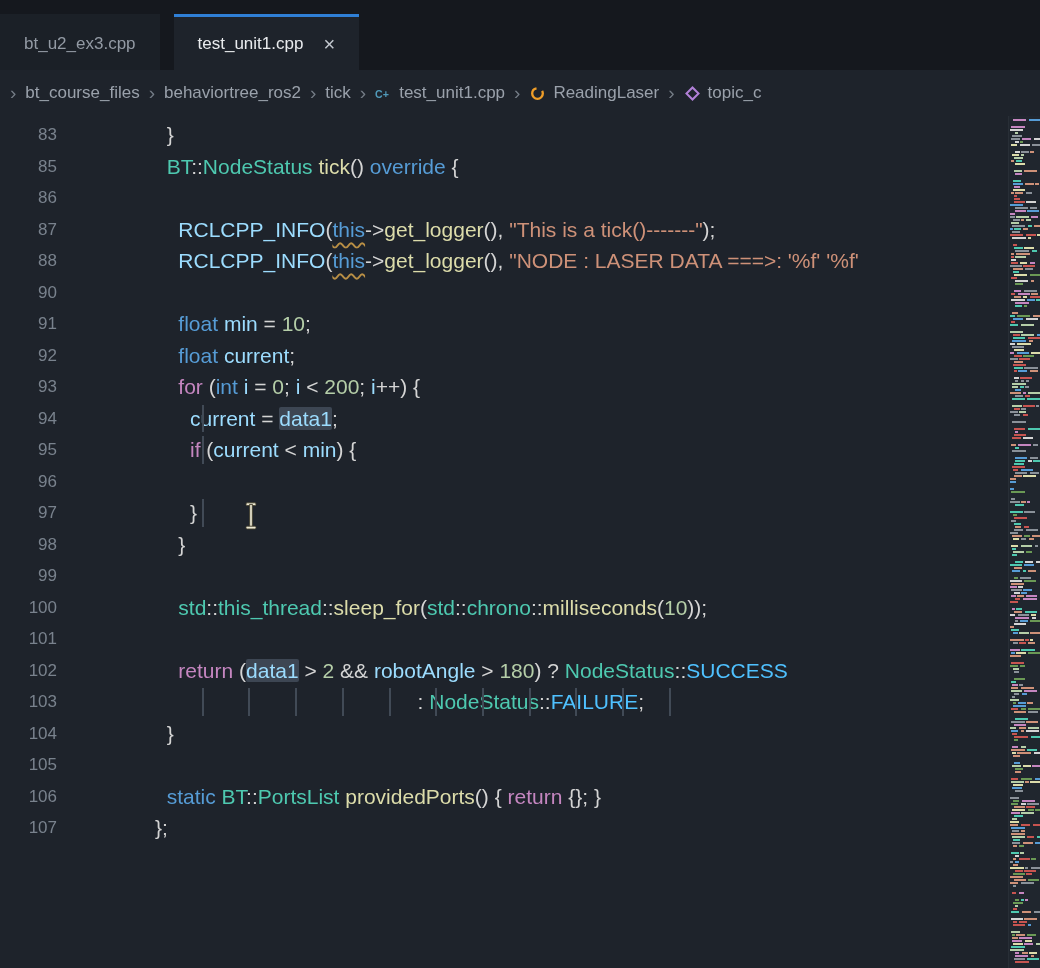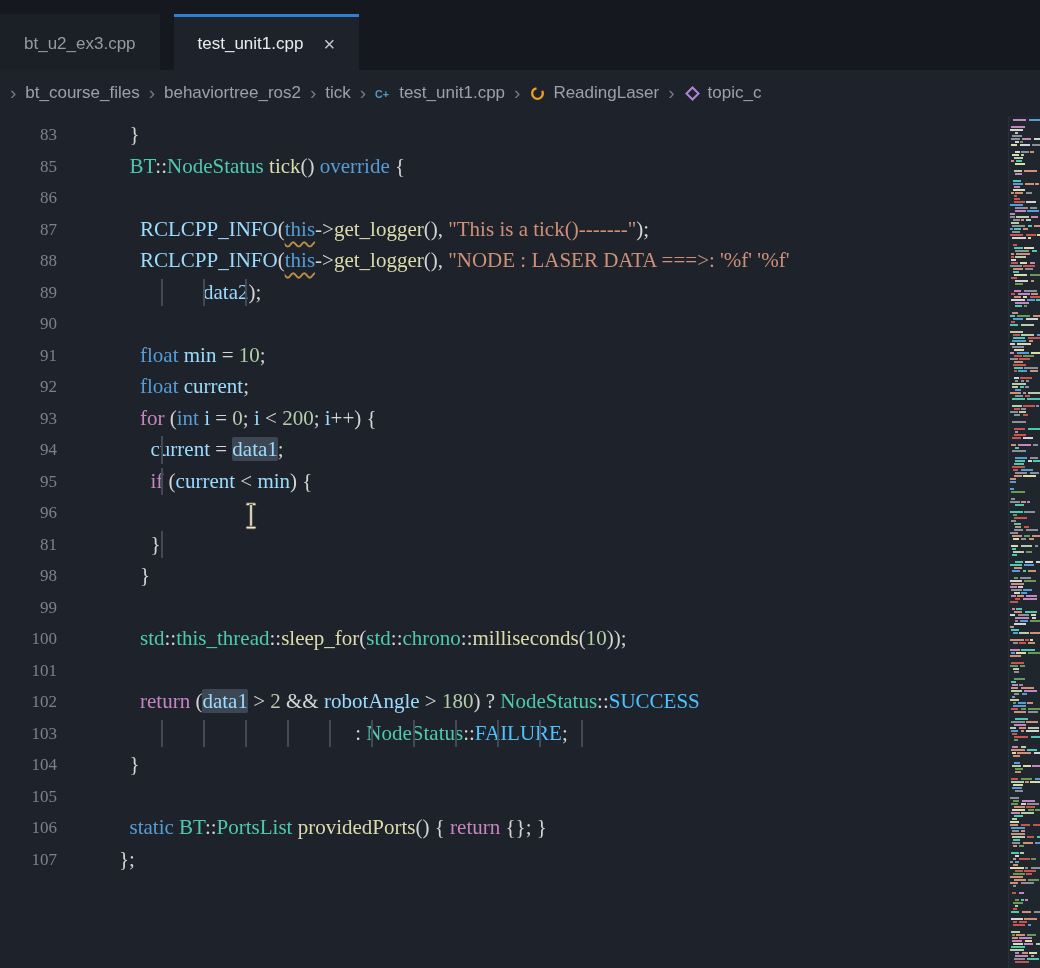--- a/index.html
+++ b/index.html
@@ -20,21 +20,21 @@
                 color:#9aa1ab; font-size:17px; background:#1e232b; flex-shrink:0;
                 white-space:nowrap; overflow:hidden; }
   .crumb-sep { color:#747c86; font-size:19px; line-height:1; transform:translateY(-1px); }
   .crumb { display:flex; align-items:center; gap:7px; cursor:pointer; }
   .crumb-icon svg { display:block; }
 
   
   .editor { flex:1; display:flex; overflow:hidden; position:relative; }
   .code-scroll { flex:1; overflow:hidden; padding-top:3px; }
   .line { display:flex; height:31.5px; line-height:31.5px;
-          font-family:Liberation Serif, serif; font-size:21px; white-space:pre; }
+          font-family:Liberation Sans, sans-serif; font-size:21px; white-space:pre;gap:36px; }
   .lnum { width:57px; text-align:right; color:#79828d; font-size:17px; flex-shrink:0; }
   .lbody { margin-left:62px; position:relative; }
   .guide { position:absolute; top:2px; bottom:2px; width:2px; background:#414a56; }
   .tok-hl { background:#3d4653; border-radius:2px; }
   .tok-sq { text-decoration:underline wavy #b98f45; text-decoration-thickness:1.5px; text-underline-offset:5px; }
 
   
   .minimap { width:32px; flex-shrink:0; background:#20262e; border-left:1px solid rgba(255,255,255,0.04); overflow:hidden; }
 
   
@@ -97,29 +97,28 @@
       </span>
     </div>
 
   <div class="editor">
     <div class="code-scroll" id="code-lines">
         <div class="line"><span class="lnum">83</span><span class="lbody"><span style="color: rgb(212, 212, 212);">  }</span></span></div>
         <div class="line"><span class="lnum">85</span><span class="lbody"><span style="color: rgb(212, 212, 212);">  </span><span style="color: rgb(78, 201, 176);">BT</span><span style="color: rgb(212, 212, 212);">::</span><span style="color: rgb(78, 201, 176);">NodeStatus</span><span style="color: rgb(212, 212, 212);"> </span><span style="color: rgb(220, 220, 170);">tick</span><span style="color: rgb(212, 212, 212);">() </span><span style="color: rgb(86, 156, 214);">override</span><span style="color: rgb(212, 212, 212);"> {</span></span></div>
         <div class="line"><span class="lnum">86</span><span class="lbody"></span></div>
         <div class="line"><span class="lnum">87</span><span class="lbody"><span style="color: rgb(212, 212, 212);">    </span><span style="color: rgb(156, 220, 254);">RCLCPP_INFO</span><span style="color: rgb(212, 212, 212);">(</span><span class="tok-sq" style="color: rgb(86, 156, 214);">this</span><span style="color: rgb(212, 212, 212);">-&gt;</span><span style="color: rgb(220, 220, 170);">get_logger</span><span style="color: rgb(212, 212, 212);">(), </span><span style="color: rgb(206, 145, 120);">"This is a tick()-------"</span><span style="color: rgb(212, 212, 212);">);</span></span></div>
         <div class="line"><span class="lnum">88</span><span class="lbody"><span style="color: rgb(212, 212, 212);">    </span><span style="color: rgb(156, 220, 254);">RCLCPP_INFO</span><span style="color: rgb(212, 212, 212);">(</span><span class="tok-sq" style="color: rgb(86, 156, 214);">this</span><span style="color: rgb(212, 212, 212);">-&gt;</span><span style="color: rgb(220, 220, 170);">get_logger</span><span style="color: rgb(212, 212, 212);">(), </span><span style="color: rgb(206, 145, 120);">"NODE : LASER DATA ===&gt;: '%f' '%f'</span></span></div>
-        <div class="line"><span class="lnum">89</span><span class="lbody"><span class="guide" style="left: 4ch;"></span><span class="guide" style="left: 8ch;"></span><span class="guide" style="left: 12ch;"></span><span style="color: rgb(212, 212, 212);">                </span><span style="color: rgb(156, 220, 254);">data2</span><span style="color: rgb(212, 212, 212);">);</span></span></div>
         <div class="line"><span class="lnum">90</span><span class="lbody"></span></div>
         <div class="line"><span class="lnum">91</span><span class="lbody"><span style="color: rgb(212, 212, 212);">    </span><span style="color: rgb(86, 156, 214);">float</span><span style="color: rgb(212, 212, 212);"> </span><span style="color: rgb(156, 220, 254);">min</span><span style="color: rgb(212, 212, 212);"> = </span><span style="color: rgb(181, 206, 168);">10</span><span style="color: rgb(212, 212, 212);">;</span></span></div>
         <div class="line"><span class="lnum">92</span><span class="lbody"><span style="color: rgb(212, 212, 212);">    </span><span style="color: rgb(86, 156, 214);">float</span><span style="color: rgb(212, 212, 212);"> </span><span style="color: rgb(156, 220, 254);">current</span><span style="color: rgb(212, 212, 212);">;</span></span></div>
         <div class="line"><span class="lnum">93</span><span class="lbody"><span style="color: rgb(212, 212, 212);">    </span><span style="color: rgb(197, 134, 192);">for</span><span style="color: rgb(212, 212, 212);"> (</span><span style="color: rgb(86, 156, 214);">int</span><span style="color: rgb(212, 212, 212);"> </span><span style="color: rgb(156, 220, 254);">i</span><span style="color: rgb(212, 212, 212);"> = </span><span style="color: rgb(181, 206, 168);">0</span><span style="color: rgb(212, 212, 212);">; </span><span style="color: rgb(156, 220, 254);">i</span><span style="color: rgb(212, 212, 212);"> &lt; </span><span style="color: rgb(181, 206, 168);">200</span><span style="color: rgb(212, 212, 212);">; </span><span style="color: rgb(156, 220, 254);">i</span><span style="color: rgb(212, 212, 212);">++) {</span></span></div>
         <div class="line"><span class="lnum">94</span><span class="lbody"><span class="guide" style="left: 4ch;"></span><span style="color: rgb(212, 212, 212);">      </span><span style="color: rgb(156, 220, 254);">current</span><span style="color: rgb(212, 212, 212);"> = </span><span class="tok-hl" style="color: rgb(156, 220, 254);">data1</span><span style="color: rgb(212, 212, 212);">;</span></span></div>
         <div class="line"><span class="lnum">95</span><span class="lbody"><span class="guide" style="left: 4ch;"></span><span style="color: rgb(212, 212, 212);">      </span><span style="color: rgb(197, 134, 192);">if</span><span style="color: rgb(212, 212, 212);"> (</span><span style="color: rgb(156, 220, 254);">current</span><span style="color: rgb(212, 212, 212);"> &lt; </span><span style="color: rgb(156, 220, 254);">min</span><span style="color: rgb(212, 212, 212);">) {</span></span></div>
         <div class="line"><span class="lnum">96</span></div>
-        <div class="line"><span class="lnum">81</span><span class="lbody"><span class="guide" style="left: 4ch;"></span><span style="color: rgb(212, 212, 212);">      }</span></span></div>
+        <div class="line"><span class="lnum">97</span><span class="lbody"><span class="guide" style="left: 4ch;"></span><span style="color: rgb(212, 212, 212);">      }</span></span></div>
         <div class="line"><span class="lnum">98</span><span class="lbody"><span style="color: rgb(212, 212, 212);">    }</span></span></div>
         <div class="line"><span class="lnum">99</span><span class="lbody"></span></div>
         <div class="line"><span class="lnum">100</span><span class="lbody"><span style="color: rgb(212, 212, 212);">    </span><span style="color: rgb(78, 201, 176);">std</span><span style="color: rgb(212, 212, 212);">::</span><span style="color: rgb(78, 201, 176);">this_thread</span><span style="color: rgb(212, 212, 212);">::</span><span style="color: rgb(220, 220, 170);">sleep_for</span><span style="color: rgb(212, 212, 212);">(</span><span style="color: rgb(78, 201, 176);">std</span><span style="color: rgb(212, 212, 212);">::</span><span style="color: rgb(78, 201, 176);">chrono</span><span style="color: rgb(212, 212, 212);">::</span><span style="color: rgb(220, 220, 170);">milliseconds</span><span style="color: rgb(212, 212, 212);">(</span><span style="color: rgb(181, 206, 168);">10</span><span style="color: rgb(212, 212, 212);">));</span></span></div>
         <div class="line"><span class="lnum">101</span><span class="lbody"></span></div>
         <div class="line"><span class="lnum">102</span><span class="lbody"><span style="color: rgb(212, 212, 212);">    </span><span style="color: rgb(197, 134, 192);">return</span><span style="color: rgb(212, 212, 212);"> (</span><span class="tok-hl" style="color: rgb(156, 220, 254);">data1</span><span style="color: rgb(212, 212, 212);"> &gt; </span><span style="color: rgb(181, 206, 168);">2</span><span style="color: rgb(212, 212, 212);"> &amp;&amp; </span><span style="color: rgb(156, 220, 254);">robotAngle</span><span style="color: rgb(212, 212, 212);"> &gt; </span><span style="color: rgb(181, 206, 168);">180</span><span style="color: rgb(212, 212, 212);">) ? </span><span style="color: rgb(78, 201, 176);">NodeStatus</span><span style="color: rgb(212, 212, 212);">::</span><span style="color: rgb(79, 193, 255);">SUCCESS</span></span></div>
         <div class="line"><span class="lnum">103</span><span class="lbody"><span class="guide" style="left: 4ch;"></span><span class="guide" style="left: 8ch;"></span><span class="guide" style="left: 12ch;"></span><span class="guide" style="left: 16ch;"></span><span class="guide" style="left: 20ch;"></span><span class="guide" style="left: 24ch;"></span><span class="guide" style="left: 28ch;"></span><span class="guide" style="left: 32ch;"></span><span class="guide" style="left: 36ch;"></span><span class="guide" style="left: 40ch;"></span><span class="guide" style="left: 44ch;"></span><span style="color: rgb(212, 212, 212);">                                             </span><span style="color: rgb(212, 212, 212);">: </span><span style="color: rgb(78, 201, 176);">NodeStatus</span><span style="color: rgb(212, 212, 212);">::</span><span style="color: rgb(79, 193, 255);">FAILURE</span><span style="color: rgb(212, 212, 212);">;</span></span></div>
         <div class="line"><span class="lnum">104</span><span class="lbody"><span style="color: rgb(212, 212, 212);">  }</span></span></div>
         <div class="line"><span class="lnum">105</span><span class="lbody"></span></div>
         <div class="line"><span class="lnum">106</span><span class="lbody"><span style="color: rgb(212, 212, 212);">  </span><span style="color: rgb(86, 156, 214);">static</span><span style="color: rgb(212, 212, 212);"> </span><span style="color: rgb(78, 201, 176);">BT</span><span style="color: rgb(212, 212, 212);">::</span><span style="color: rgb(78, 201, 176);">PortsList</span><span style="color: rgb(212, 212, 212);"> </span><span style="color: rgb(220, 220, 170);">providedPorts</span><span style="color: rgb(212, 212, 212);">() { </span><span style="color: rgb(197, 134, 192);">return</span><span style="color: rgb(212, 212, 212);"> {}; }</span></span></div>
         <div class="line"><span class="lnum">107</span><span class="lbody"><span style="color: rgb(212, 212, 212);">};</span></span></div>

